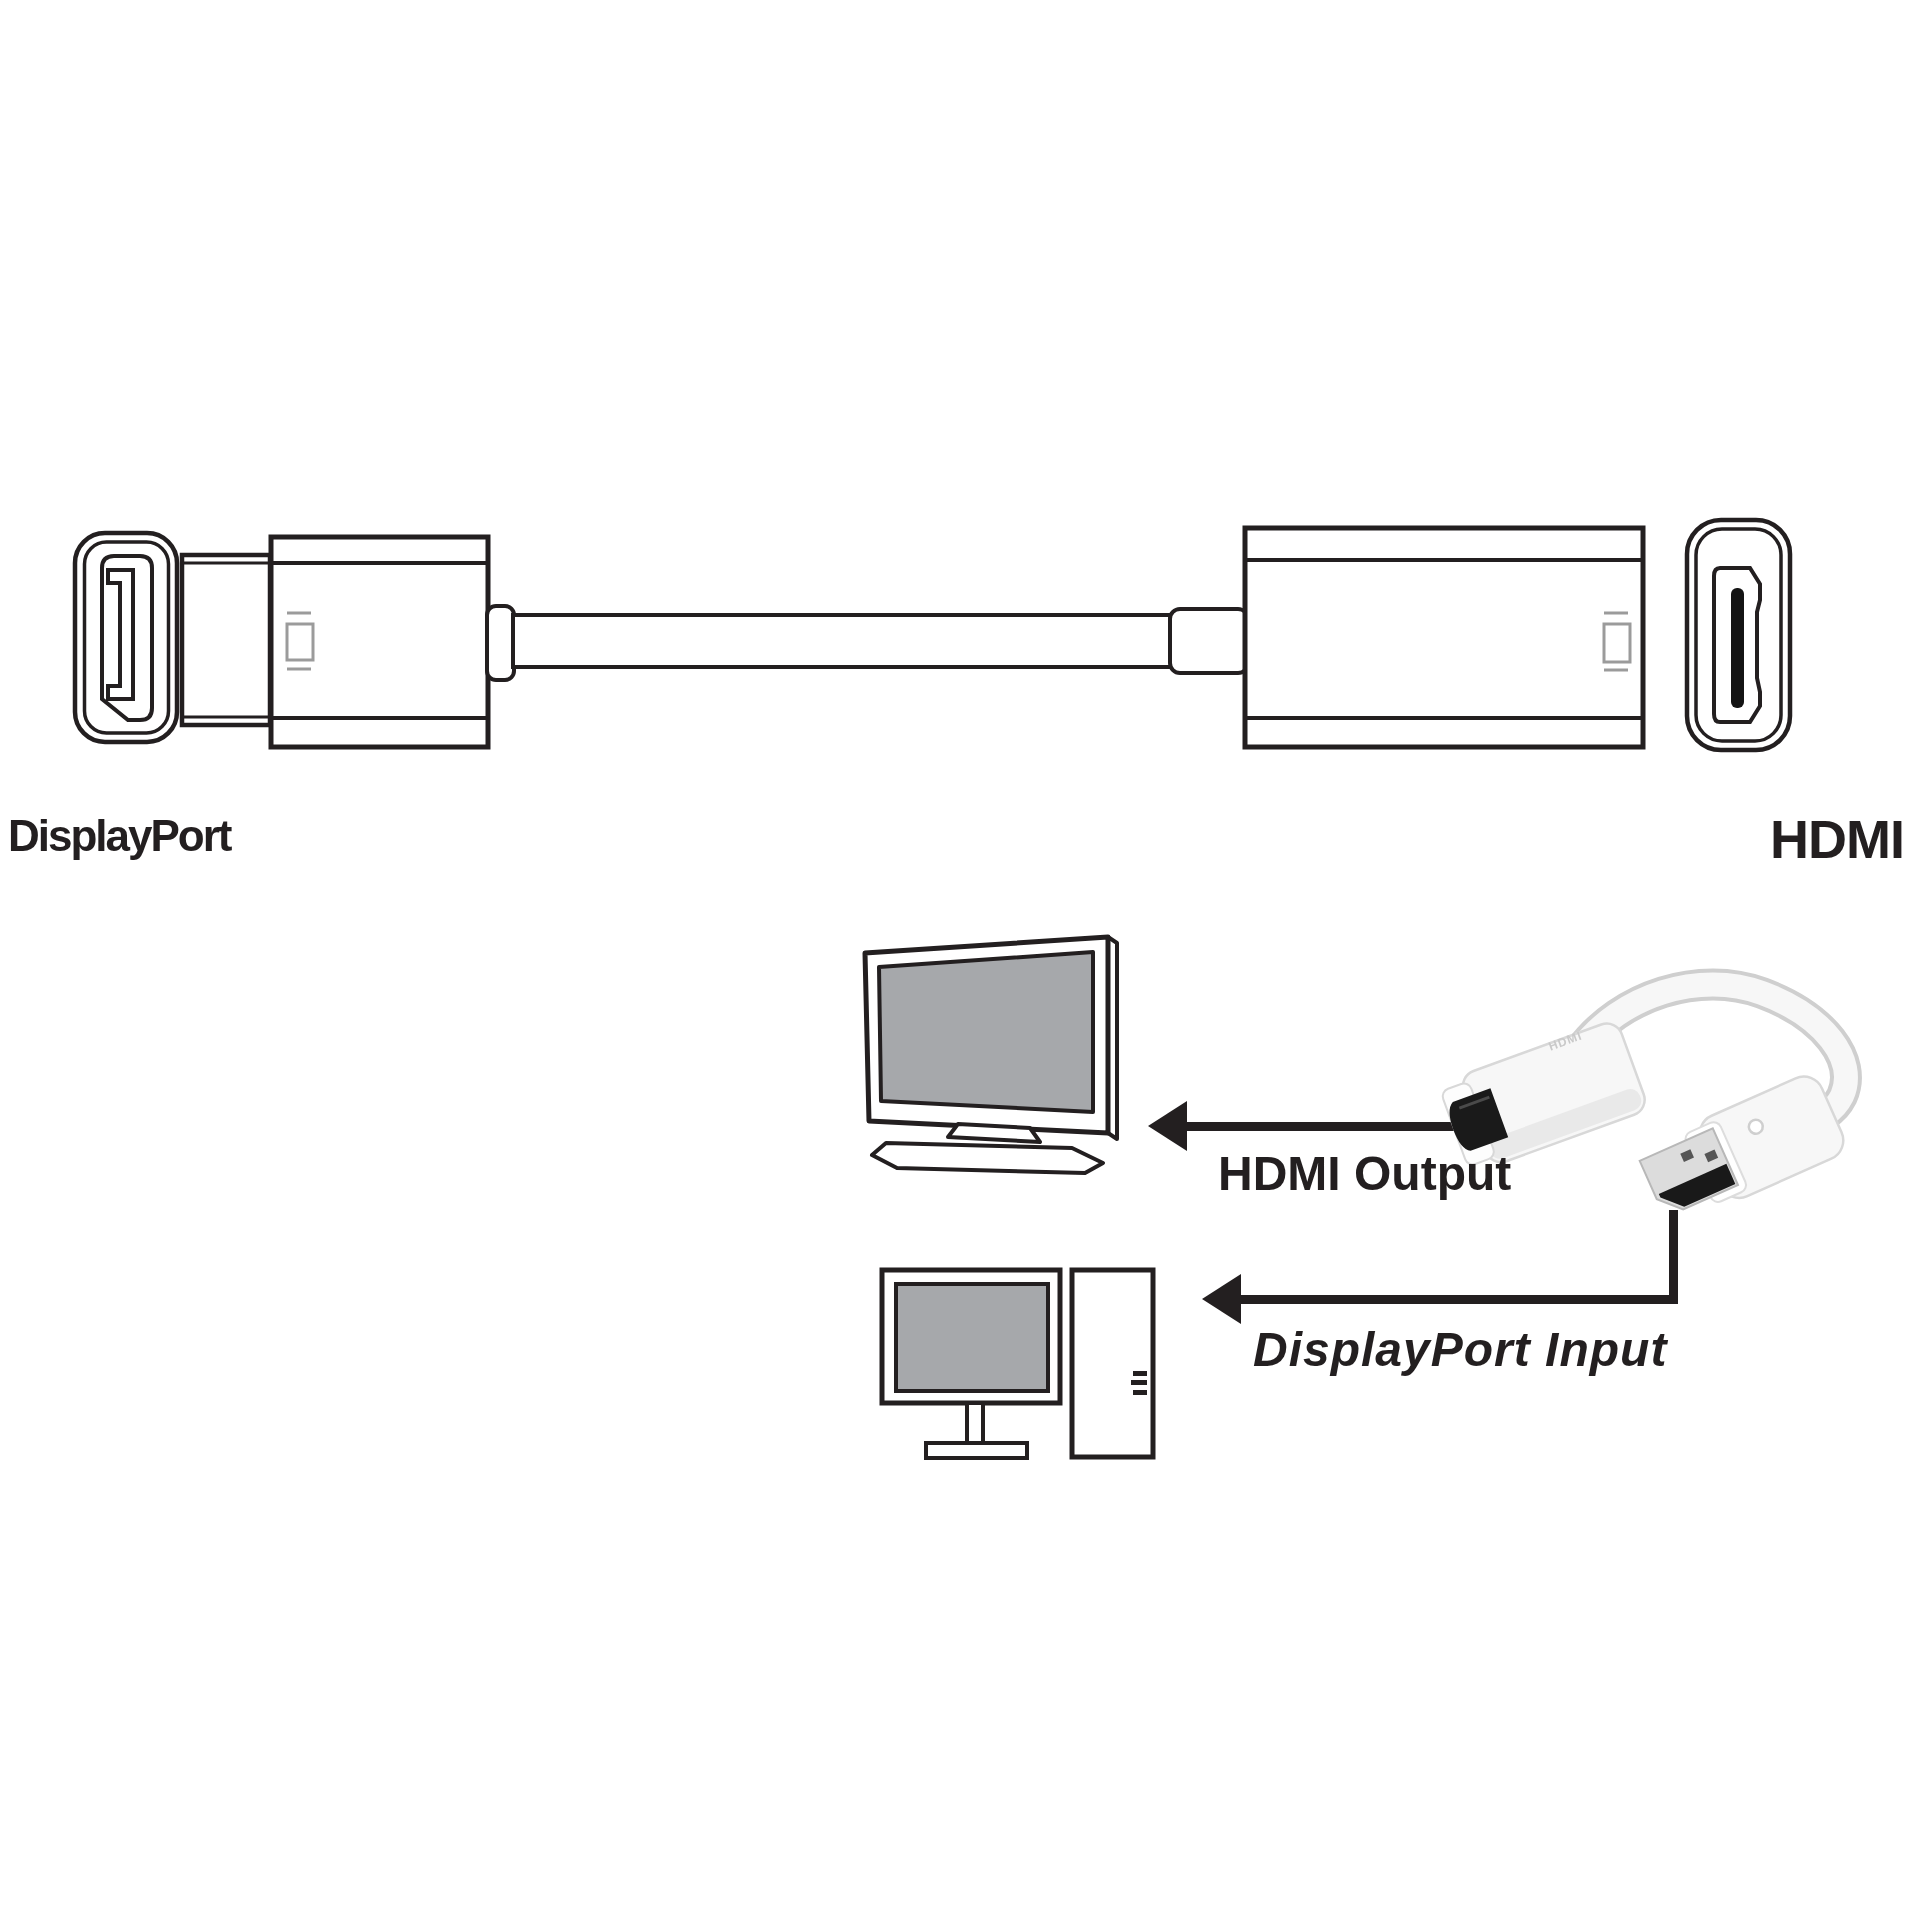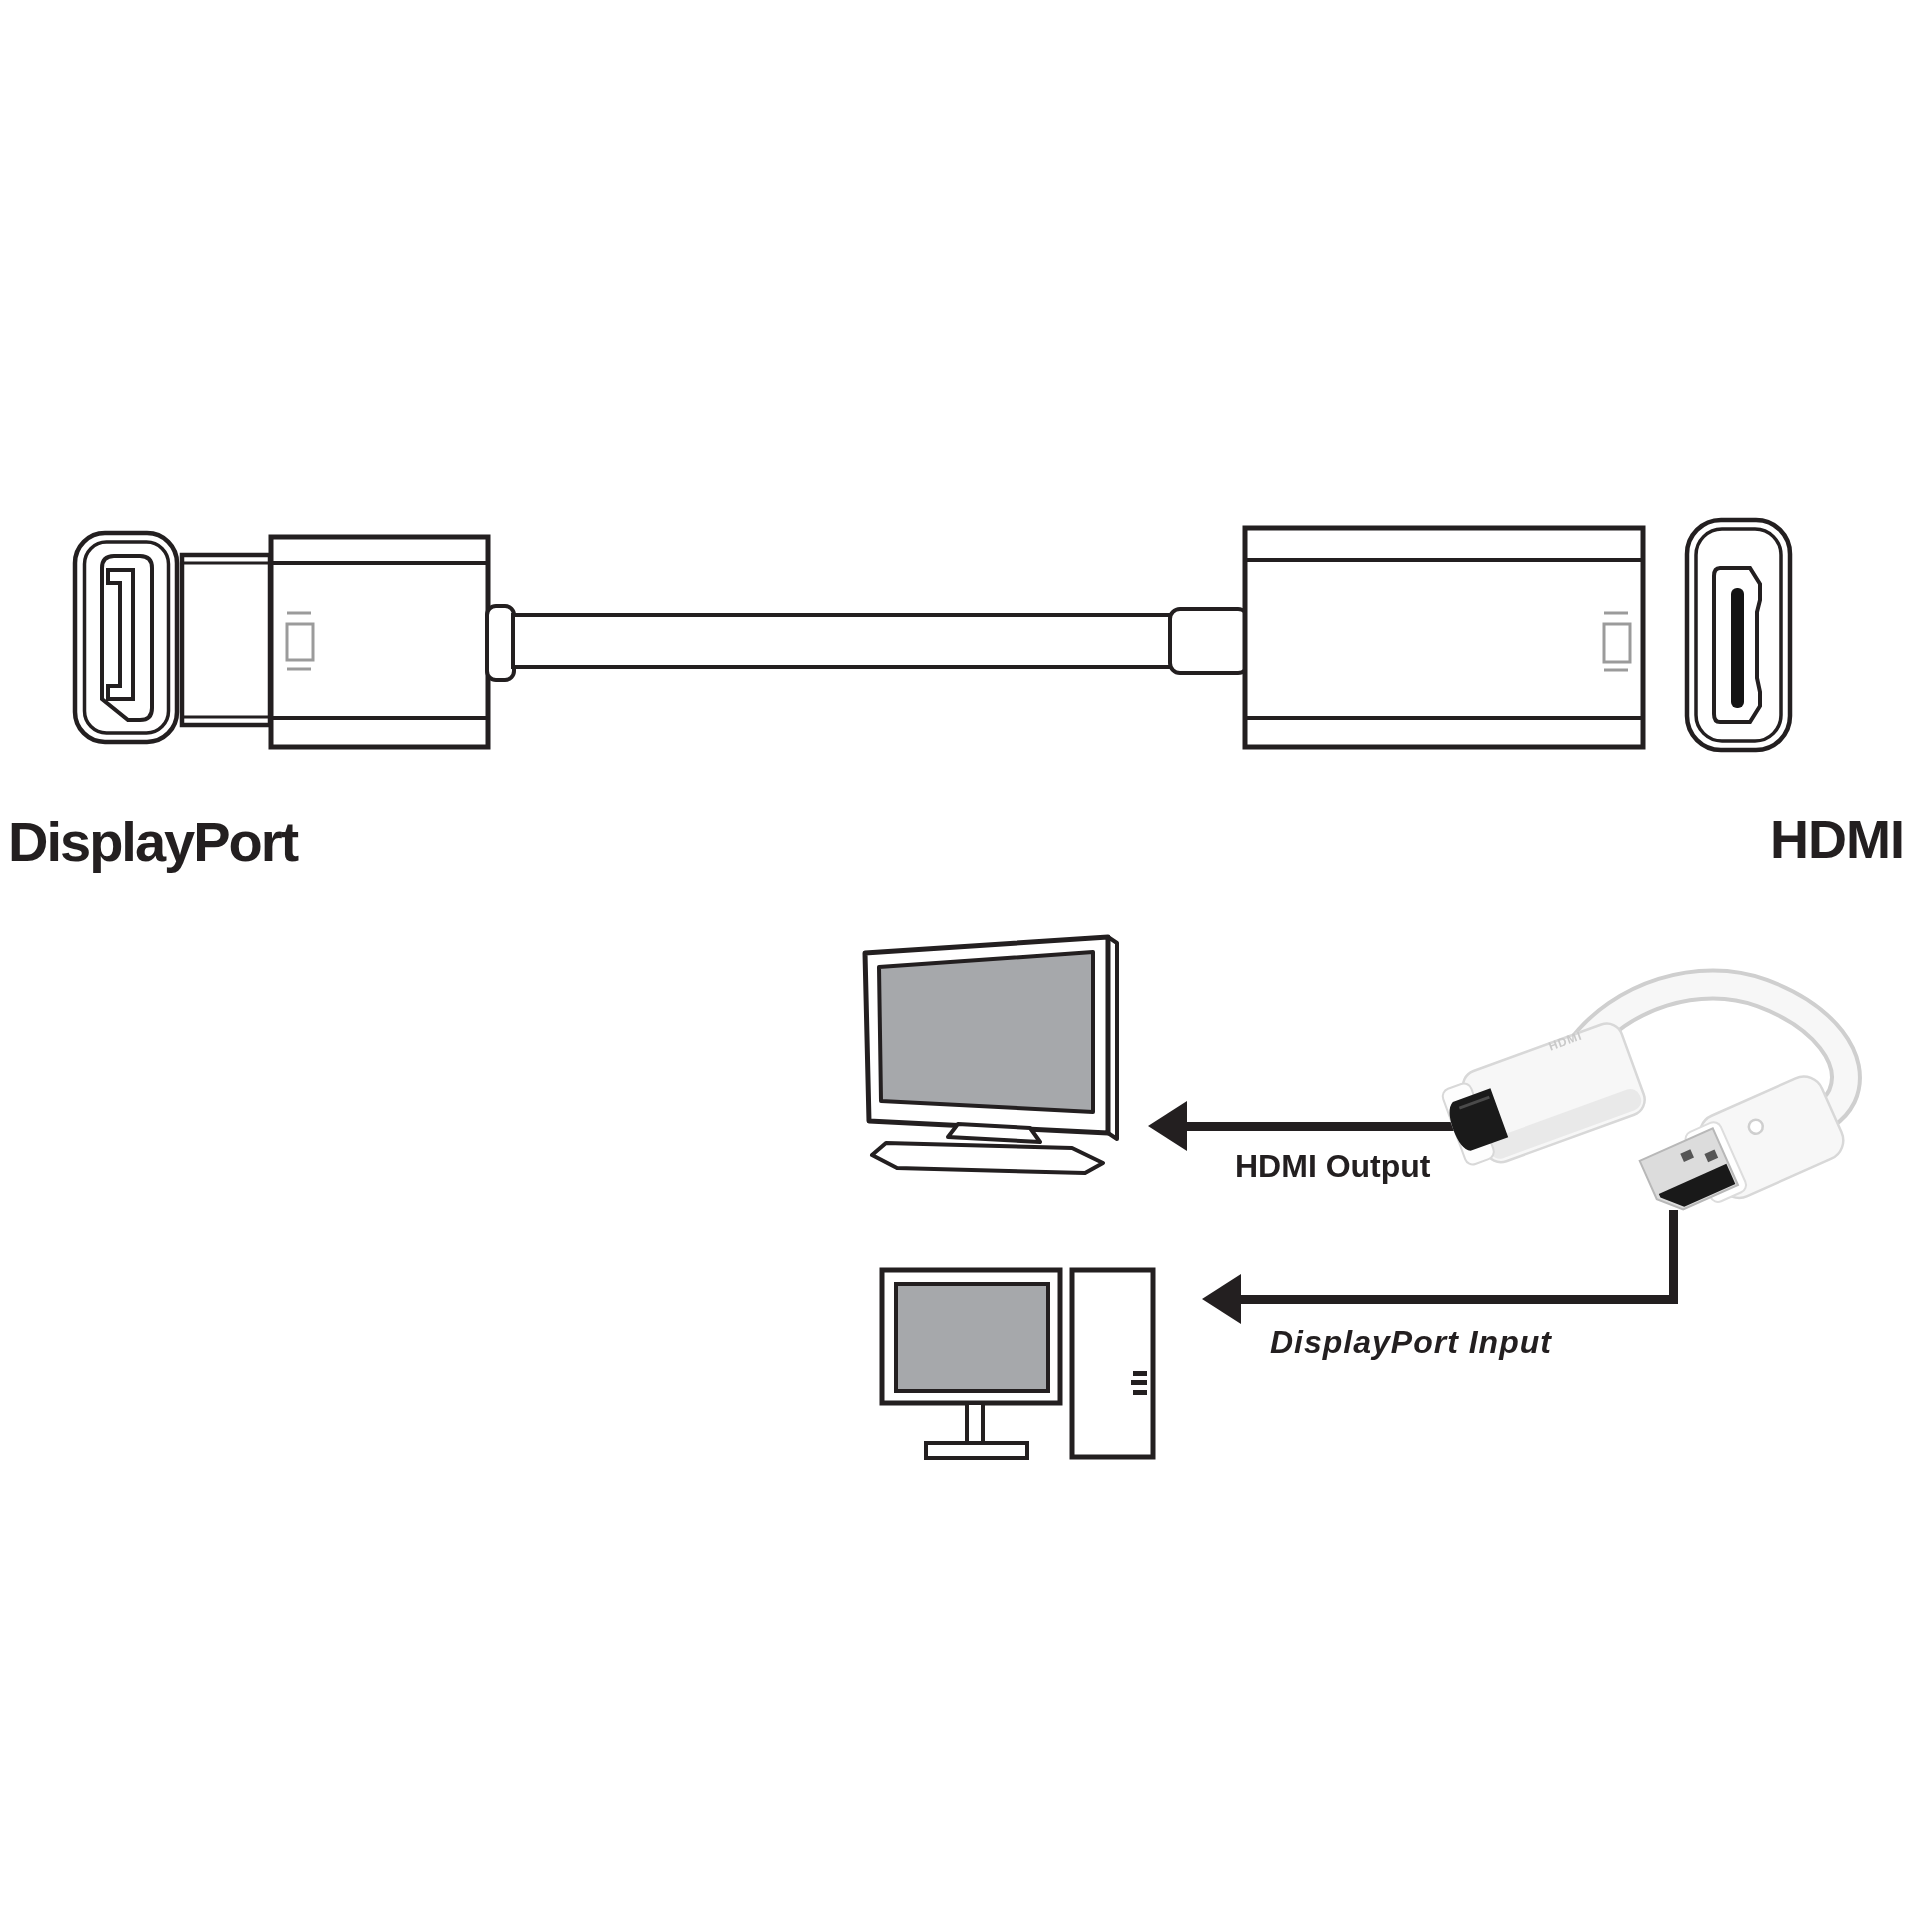--- a/index.html
+++ b/index.html
@@ -1,22 +1,22 @@
 <!DOCTYPE html>
 <html><head>
 <meta charset="utf-8">
 <style>
   html,body{margin:0;padding:0;background:#fff;}
   #stage{position:relative;width:1920px;height:1920px;background:#fff;overflow:hidden;
          font-family:"Liberation Sans", sans-serif;color:#231f20;}
   svg{position:absolute;left:0;top:0;}
   .lbl{position:absolute;font-weight:bold;color:#231f20;white-space:nowrap;line-height:1;}
-  .lbl-big{font-size:56px;letter-spacing:-2px;}
+  .lbl-big{font-size:44px;letter-spacing:-2px;}
   .lbl-hdmi{font-size:54px;letter-spacing:-1px;}
-  .lbl-mid{font-size:32px;letter-spacing:0px;margin-left:17px;}
+  .lbl-mid{font-size:48px;letter-spacing:0px;}
   .lbl-print{position:absolute;font-size:12px;font-weight:bold;color:#c9c9c9;
              transform:rotate(-20deg);letter-spacing:1px;}
 </style>
 </head>
 <body>
 
 <div id="stage">
 
   <svg width="1920" height="1920" viewBox="0 0 1920 1920">
 

